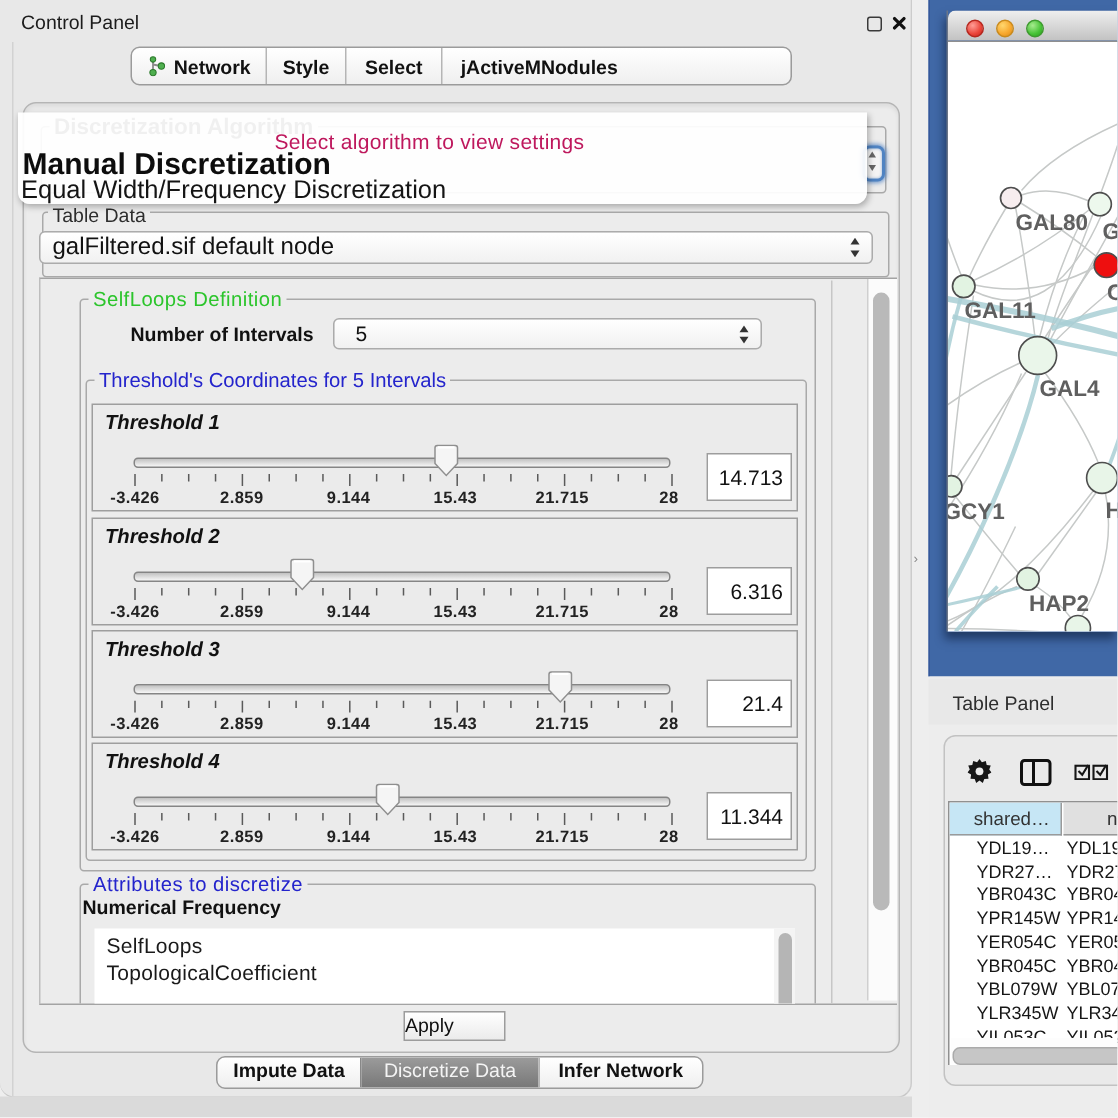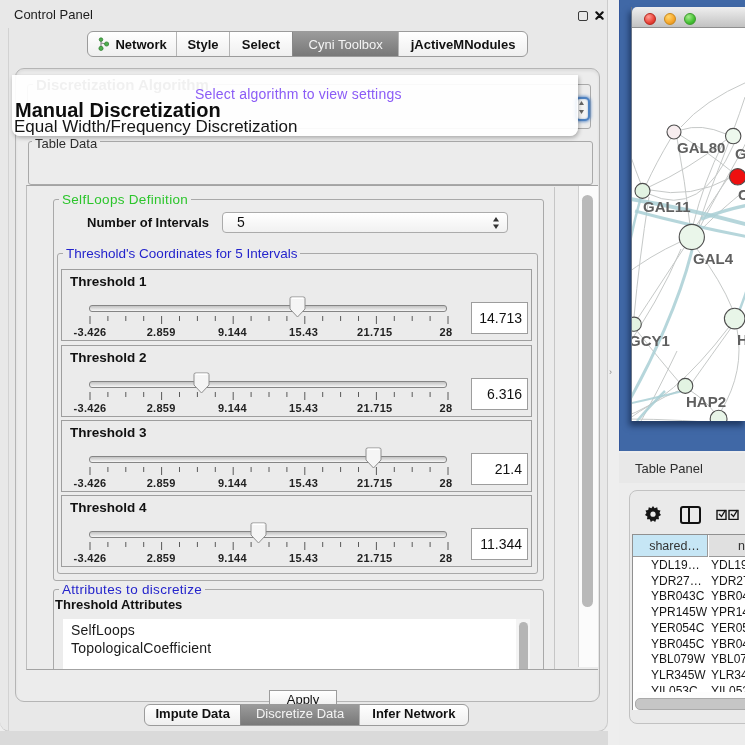--- a/index.html
+++ b/index.html
@@ -32,34 +32,34 @@
          font-size:13px;color:#111;}
   .arrows{position:absolute;right:7px;top:0;bottom:0;display:flex;flex-direction:column;
           justify-content:center;align-items:center;color:#333;}
   .arrows svg{display:block;}
   
   #viewport{left:26px;top:185px;width:571px;height:483px;border-top:1px solid #a3a3a3;
             border-bottom:1px solid #a3a3a3;border-left:1px solid #bdbdbd;overflow:hidden;background:#ececec;}
   #vscroll{left:578px;top:186px;width:19px;height:481px;background:#fbfbfb;border-left:1px solid #cfcfcf;}
   #vthumb{left:3px;top:9px;width:11px;height:412px;background:#b9b9b9;border-radius:6px;}
   .tbox{position:absolute;border:1px solid #9e9e9e;background:#ebebeb;}
-  .tlabel{position:absolute;left:8px;top:4px;font-weight:bold;font-size:13.5px;color:#111;}
+  .tlabel{position:absolute;left:8px;top:4px;font-weight:bold;font-size:13.5px;color:#111;font-style:italic;}
   .track{position:absolute;height:5px;border:1px solid #858585;border-radius:3px;
          background:linear-gradient(#c2c2c2,#f7f7f7);}
   .vfield{position:absolute;left:409px;top:32px;width:50px;height:30px;background:#ffffff;
           border:1px solid #9d9d9d;font-size:14px;color:#111;text-align:right;
           line-height:30px;padding-right:5px;}
   .ticklbl{position:absolute;font-size:11px;font-weight:bold;letter-spacing:0.3px;color:#222;transform:translateX(-50%);}
   
   #listbox{left:62px;top:618px;width:467px;height:102px;background:#ffffff;font-size:14px;letter-spacing:0.2px;color:#1a1a1a;}
   #listbox div{padding-left:8px;height:18px;line-height:18px;}
   
   #applybtn{left:269px;top:674px;width:66px;height:18px;border:1px solid #9c9c9c;border-radius:0;
             background:linear-gradient(#ffffff,#ebebeb);font-size:13px;color:#111;
-            text-align:center;line-height:18px;margin-top:16px;}
+            line-height:18px;}
   
   #popup{left:12px;top:75px;width:566px;height:61px;background:rgba(255,255,255,0.93);
          border-radius:0 0 8px 8px;box-shadow:1px 2px 4px rgba(0,0,0,0.28);z-index:50;}
   #winshadow{left:0;top:731px;width:608px;height:14px;background:#dadada;}
   
   #desktop{left:619px;top:0;width:126px;height:451px;background:#4068a6;border-left:1px solid #35589b;}
   #frame{left:631px;top:7px;width:114px;height:414px;border-left:1px solid #6b7688;
          box-shadow:-2px 5px 6px rgba(12,28,58,0.6);font-weight:bold;}
   #ftitle{left:0;top:0;width:114px;height:20px;background:linear-gradient(#efefef,#c2c2c2);
           border-radius:5px 0 0 0;border-bottom:1px solid #8f8f8f;}
@@ -93,39 +93,47 @@
       <div class="tab" style="width:89px">
         <svg width="13" height="14" viewBox="0 0 13 14" style="margin-right:5px">
           <path d="M4 3 L4 11 M4 6 L9 7" stroke="#8a8a8a" stroke-width="1.2" fill="none"></path>
           <circle cx="4" cy="2.6" r="1.8" fill="#4faf4f" stroke="#2c7a2c" stroke-width="0.7"></circle>
           <circle cx="9.6" cy="7" r="2.1" fill="#4faf4f" stroke="#2c7a2c" stroke-width="0.7"></circle>
           <circle cx="4" cy="11.4" r="2.1" fill="#4faf4f" stroke="#2c7a2c" stroke-width="0.7"></circle>
         </svg>
         Network</div>
       <div class="tab" style="width:52px">Style</div>
       <div class="tab" style="width:63px">Select</div>
-      <div class="tab sel" style="width:106px">Cyni Toolbox</div>
       <div class="tab" style="width:129px">jActiveMNodules</div>
     </div>
 
     <div id="outer" class="abs"></div>
 
     <div class="group abs" style="left:27px;top:84px;width:562px;height:43px"></div>
     <div class="gtitle" style="left:33px;top:76px;color:#333;font-weight:bold;font-size:15px">Discretization Algorithm</div>
     <div class="abs" style="left:575px;top:97px;width:11px;height:20px;background:#f4f4f4;
          border:2px solid #4f83c2;border-radius:5px;box-shadow:0 0 3px 1px rgba(80,130,195,0.8),inset 0 0 2px rgba(80,130,195,0.6);"></div>
     <div class="abs" style="left:578px;top:100px">
       <svg width="7" height="15" viewBox="0 0 7 15">
           <path d="M3.5 1 L6 5 L1 5 Z" fill="#666"></path>
           <path d="M3.5 14 L6 10 L1 10 Z" fill="#666"></path>
         </svg>
     </div>
 
     <div class="group abs" style="left:28px;top:141px;width:563px;height:42px"></div>
     <div class="gtitle" style="left:32px;top:135.5px;color:#2e2e2e">Table Data</div>
+    <div class="combo abs" style="left:26px;top:154px;width:554px;height:20px;font-size:15px;">
+      <span style="position:absolute;left:8px;top:1px;font-size:16px">galFiltered.sif default node</span>
+      <span class="arrows">
+          <svg width="8" height="16" viewBox="0 0 8 16">
+            <path d="M4 1.5 L7 6 L1 6 Z" fill="#333"></path>
+            <path d="M4 14.5 L7 10 L1 10 Z" fill="#333"></path>
+          </svg>
+        </span>
+    </div>
 
     <div id="viewport" class="abs">
       <div id="vpinner" class="abs" style="left:-26px;top:-185px;width:597px;height:668px;">
 
         <div class="abs" style="left:553px;top:186px;width:1px;height:482px;background:#c6c6c6"></div>
 
         <div class="group abs" style="left:52px;top:198px;width:489px;height:380px"></div>
         <div class="gtitle" style="left:58px;top:191px;color:#2cc52c;font-size:13.5px;letter-spacing:0.3px">SelfLoops Definition</div>
 
         <div class="abs" style="left:86px;top:214px;font-size:13px;font-weight:bold;color:#111">Number of Intervals</div>
@@ -292,21 +300,21 @@
               <svg style="position:absolute;left:188.3px;top:26px" width="17" height="22" viewBox="0 0 17 22">
                 <path d="M2.5 1 L14.5 1 Q16 1 16 2.5 L16 13 L8.5 21 L1 13 L1 2.5 Q1 1 2.5 1 Z" fill="#f5f5f5" stroke="#8f8f8f" stroke-width="1"></path>
                 <path d="M3 2.2 L14 2.2" stroke="#ffffff" stroke-width="1.5"></path>
               </svg>
               <div class="vfield">11.344</div>
             </div>
           </div>
 
         <div class="group abs" style="left:52px;top:588px;width:489px;height:120px"></div>
         <div class="gtitle" style="left:58px;top:581px;color:#2424cc;font-size:13.5px;letter-spacing:0.3px">Attributes to discretize</div>
-        <div class="abs" style="left:54px;top:596px;font-size:13px;font-weight:bold;color:#111">Threshold Attributes</div>
+        <div class="abs" style="left:54px;top:596px;font-size:13px;font-weight:bold;color:#111">Numerical Frequency</div>
         <div id="listbox" class="abs">
           <div style="padding-top:2px">SelfLoops</div>
           <div>TopologicalCoefficient</div>
         </div>
         <div class="abs" style="left:515px;top:618px;width:14px;height:102px;background:#f4f4f4"></div>
         <div class="abs" style="left:518px;top:621px;width:9px;height:99px;background:#b5b5b5;border-radius:5px"></div>
       </div>
     </div>
     <div id="vscroll" class="abs">
         <div id="vthumb" class="abs"></div>
@@ -315,21 +323,21 @@
     <div id="applybtn" class="abs">Apply</div>
 
     <div id="bottabs" class="tabbar abs">
       <div class="tab" style="width:96px">Impute Data</div>
       <div class="tab sel" style="width:118px">Discretize Data</div>
       <div class="tab" style="width:109px">Infer Network</div>
     </div>
   </div>
 
   <div id="popup" class="abs">
-    <div class="abs" style="left:183px;top:11px;font-size:14px;letter-spacing:0.2px;color:#8b5cf6">Select algorithm to view settings</div>
+    <div class="abs" style="left:171px;top:11px;font-size:14px;letter-spacing:0.2px;color:#be185d">Select algorithm to view settings</div>
     <div class="abs" style="left:3px;top:24px;font-size:20px;font-weight:bold;color:#0d0d0d">Manual Discretization</div>
     <div class="abs" style="left:2px;top:42px;font-size:17px;color:#141414">Equal Width/Frequency Discretization</div>
   </div>
 
   <div id="winshadow" class="abs"></div>
   <div class="abs" style="left:609px;top:367px;font-size:9px;color:#8a8a8a">›</div>
 
   <div id="desktop" class="abs"></div>
   <div id="frame" class="abs">
     <div id="ftitle" class="abs">

